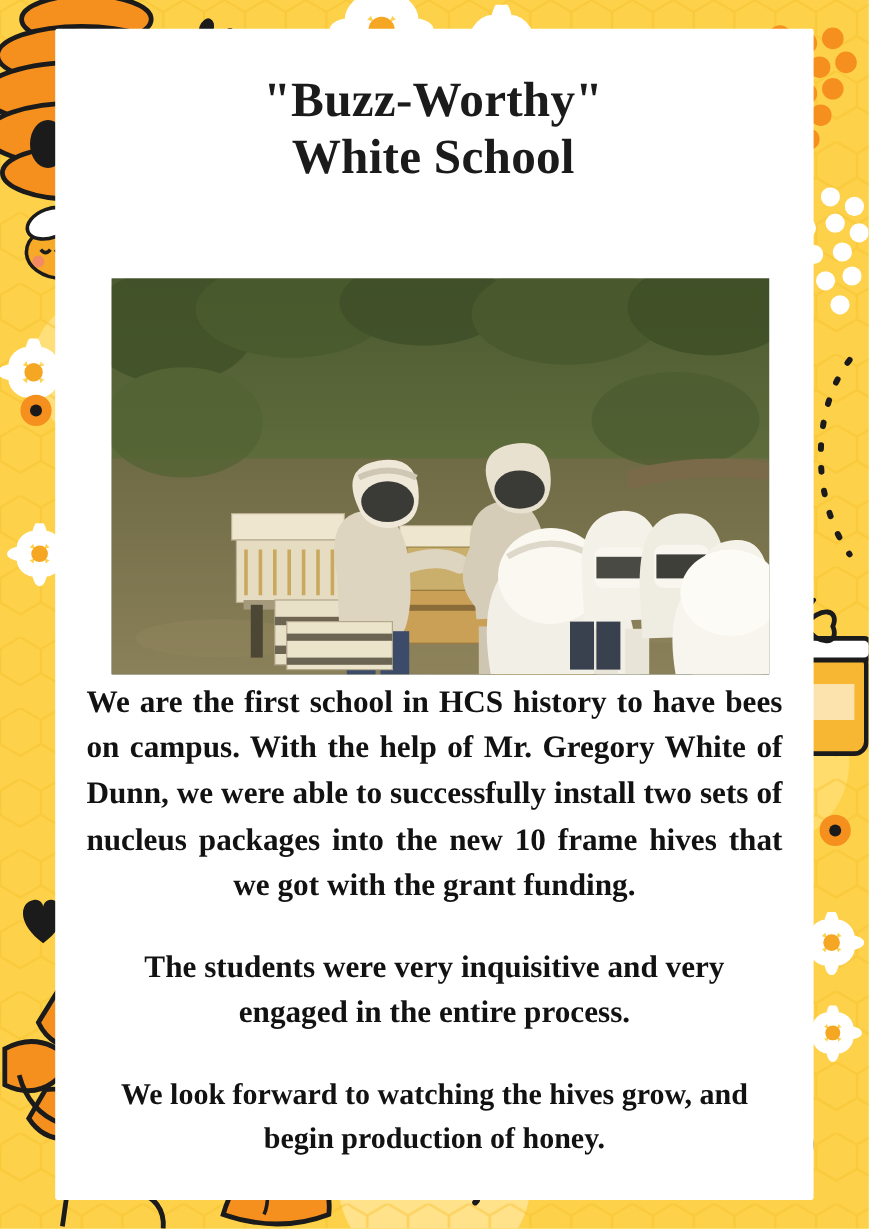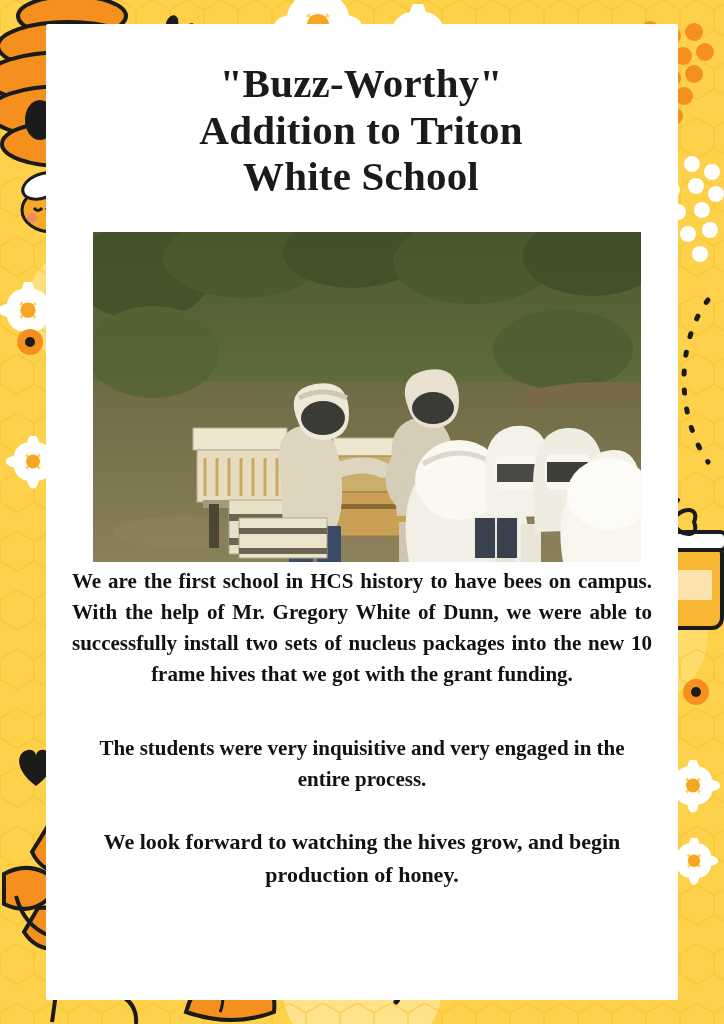--- a/index.html
+++ b/index.html
@@ -82,29 +82,29 @@
     position: absolute;
     left: 72px;
     top: 566px;
     width: 580px;
     text-align: center;
     color: #121212;
   }
   .para {
     font-family: "Liberation Serif", serif;
     font-weight: bold;
-    font-size: 21px;
+    font-size: 26px;
     line-height: 1.47;
     margin: 0;
   }
   .para.p1 { text-align: justify; text-align-last: center; }
-  .para.p2 { margin-top: 44px; }
+  .para.p2 { margin-top: 30px; }
   .para.p3 {
     margin-top: 30px;
-    font-size: 22px;
+    font-size: 25px;
     line-height: 1.5;
   }
 
   
   .deco { position: absolute; pointer-events: none; }
 </style>
 </head>
 <body>
 
 <div id="poster">
@@ -333,21 +333,20 @@
   </svg>
   <svg class="deco" style="left:676px; top:672px;" width="40" height="40" viewBox="0 0 40 40">
     <circle cx="20" cy="20" r="13" fill="#f5901f"></circle>
     <circle cx="20" cy="20" r="5" fill="#1b1b1b"></circle>
   </svg>
 
   <div class="page"></div>
 
   <div class="title">
     <span class="ln">"Buzz-Worthy"</span>
-    <span class="ln">Addition to Triton</span>
     <span class="ln">White School</span>
   </div>
 
   <div class="photo">
     <svg width="548" height="330" viewBox="0 0 548 330">
       <defs>
         <linearGradient id="forest" x1="0" y1="0" x2="0" y2="1">
           <stop offset="0%" stop-color="#4c5a31"></stop>
           <stop offset="45%" stop-color="#5e6b3b"></stop>
           <stop offset="100%" stop-color="#6d6a48"></stop>

